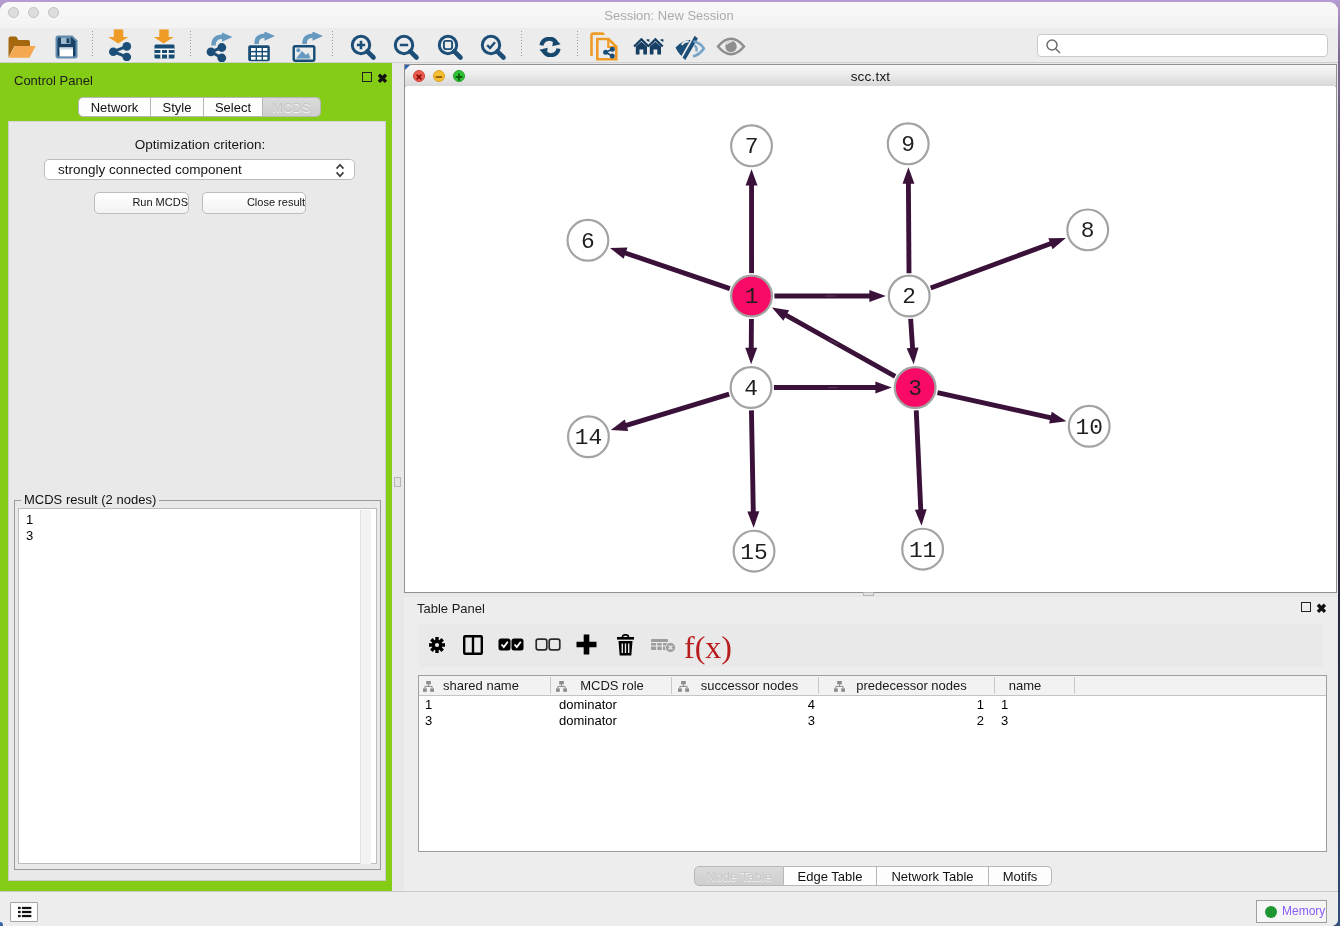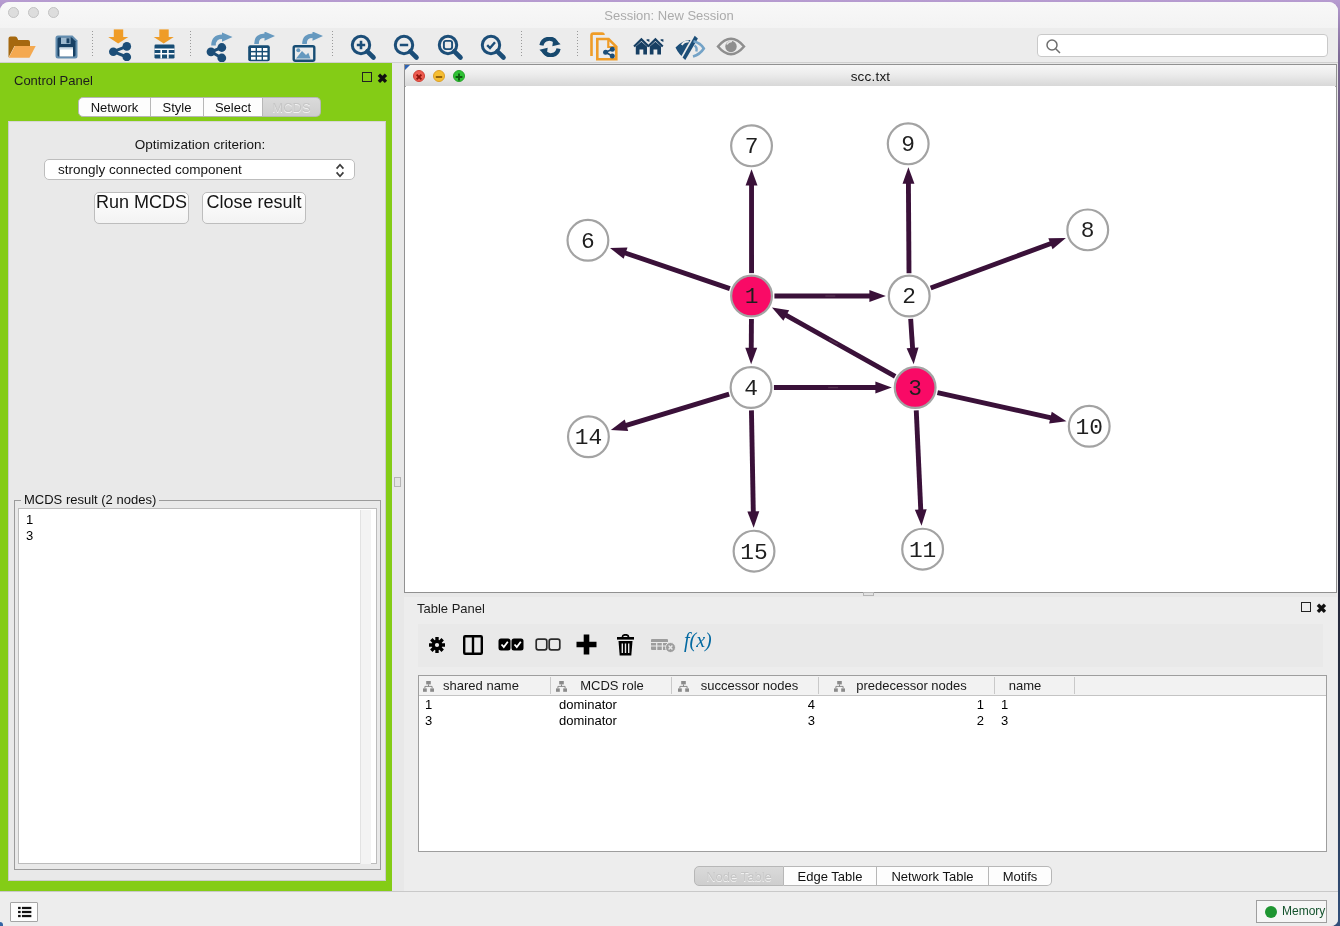--- a/index.html
+++ b/index.html
@@ -22,21 +22,21 @@
 .wicon{position:absolute;font-size:12px;color:#111}
 .tabrow{position:absolute;display:flex;height:20px}
 .tab{height:20px;border:1px solid #b7b7b7;border-left:none;background:#fdfdfd;color:#111;font-size:13px;text-align:center;line-height:19px}
 .tab.first{border-left:1px solid #b7b7b7;border-radius:5px 0 0 5px}
 .tab.last{border-radius:0 5px 5px 0}
 .tab.sel{background:linear-gradient(#dadada,#cecece);color:#c6c6c6;text-shadow:0 1px 0 #f2f2f2}
 #cpanel{position:absolute;left:8px;top:59px;width:378px;height:760px;background:#e9e9e9;border:1px solid #cccccc;border-top-color:#d6d6d6}
 #optlabel{position:absolute;left:8px;top:75px;width:384px;text-align:center;font-size:13.5px;color:#151515}
 #selbox{position:absolute;left:44px;top:97px;width:311px;height:21px;background:#fff;border:1px solid #bdbdbd;border-radius:5px;font-size:13.5px;color:#151515;line-height:19px;padding-left:13px}
 #selbox .chev{position:absolute;right:9px;top:3px}
-.btn{position:absolute;height:32px;line-height:18px!important;background:linear-gradient(#ffffff,#f3f3f3);border:1px solid #bdbdbd;border-radius:5px;font-size:18px;color:#151515;text-align:center;line-height:20px}
+.btn{position:absolute;height:22px;line-height:18px!important;background:linear-gradient(#ffffff,#f3f3f3);border:1px solid #bdbdbd;border-radius:5px;font-size:11px;color:#151515;text-align:right;line-height:20px}
 #fieldset{position:absolute;left:14px;top:438px;width:367px;height:370px;border:1px solid #9b9b9b}
 #legend{position:absolute;left:6px;top:-9px;background:#e9e9e9;padding:0 3px;font-size:13px;color:#111}
 #resultbox{position:absolute;left:3px;top:7px;width:359px;height:356px;background:#fff;border:1px solid #bcbcbc;font-size:13px;color:#000;line-height:16px;padding:3px 0 0 7px}
 #resscroll{position:absolute;right:5px;top:1px;width:11px;height:354px;background:#f3f3f3;border-left:1px solid #e2e2e2}
 
 #netwin{position:absolute;left:404px;top:2px;width:933px;height:529px;background:#fff;border:1px solid #919191}
 #nettitle{position:absolute;left:0;top:0;width:100%;height:22px;background:linear-gradient(#f7f7f7 0%,#ececec 45%,#d8d8d8 100%);border-bottom:1px solid #a9a9a9}
 .mtl{position:absolute;top:5px;width:12px;height:12px;border-radius:50%;line-height:12px;text-align:center}
 #netname{position:absolute;top:4px;width:100%;text-align:center;font-size:13.5px;font-weight:400;letter-spacing:0.2px;color:#151515}
 #canvas{position:absolute;left:1px;top:21px;width:929px;height:504px;background:#fff}
@@ -47,21 +47,21 @@
 #ttable{position:absolute;left:14px;top:78px;width:909px;height:177px;background:#fff;border:1px solid #9e9e9e}
 #thead{position:absolute;left:0;top:0;width:100%;height:20px;background:#f2f2f2;border-bottom:1px solid #c4c4c4}
 .hcell{position:absolute;top:0;height:19px;font-size:13px;color:#1a1a1a;text-align:center;line-height:20px}
 .hsep{position:absolute;top:1px;height:17px;width:1px;background:#c9c9c9}
 .hicon{position:absolute;top:5px}
 .trow{position:absolute;font-size:13px;color:#000}
 .btabs{position:absolute;display:flex;height:28px}
 
 #status{position:absolute;left:0;top:889px;width:100%;height:35px;background:#ededed;border-top:1px solid #c9c9c9}
 #listbtn{position:absolute;left:10px;top:10px;width:28px;height:20px;background:#fdfdfd;border:1px solid #a5a5a5;border-radius:1px}
-#membtn{position:absolute;left:1256px;top:8px;width:71px;height:23px;background:#f6f6f6;border:1px solid #9e9e9e;font-size:12px;color:#14532d;line-height:21px}
+#membtn{position:absolute;left:1256px;top:8px;width:71px;height:23px;background:#f6f6f6;border:1px solid #9e9e9e;font-size:12px;color:#8b5cf6;line-height:21px}
 </style></head>
 <body>
 <div id="app">
 <div id="titlebar">
   <div class="tl" style="left:8px"></div>
       <div class="tl" style="left:28px"></div>
       <div class="tl" style="left:48px"></div>
   <div id="apptitle">Session: New Session</div>
 </div>
 <div id="toolbar">
@@ -339,21 +339,21 @@
       <svg style="position:absolute;left:233px;top:14px" width="25" height="15" viewBox="0 0 25 15">
         <g fill="#9d9d9d">
               <rect x="0" y="1" width="17" height="11" rx="1"></rect>
             </g>
         <g stroke="#e9e9e9" stroke-width="1.2">
               <path d="M0 4.5 H17 M0 8 H17 M5.7 4.5 V12 M11.4 4.5 V12"></path>
             </g>
         <circle cx="19.5" cy="9.5" r="5" fill="#9d9d9d" stroke="#e9e9e9" stroke-width="1"></circle>
         <path d="M17.6 7.6 L21.4 11.4 M21.4 7.6 L17.6 11.4" stroke="#e9e9e9" stroke-width="1.4"></path>
       </svg>
-      <div style="position:absolute;left:266px;top:5px;width:50px;font-family:'Liberation Serif',serif;font-style:italic;font-size:20px;color:#0369a1">f(x)</div>
+      <div style="position:absolute;left:266px;top:5px;width:50px;font-family:'Liberation Serif',serif;font-size:32px;color:#b91c1c">f(x)</div>
     </div>
     <div id="ttable">
       <div id="thead">
         <div class="hsep" style="left:131px"></div>
             <div class="hsep" style="left:252px"></div>
             <div class="hsep" style="left:399px"></div>
             <div class="hsep" style="left:575px"></div>
             <div class="hsep" style="left:655px"></div>
         <svg class="hicon" style="left:4px" width="11" height="11" viewBox="0 0 11 11">
               <g fill="#8a8a8a">

